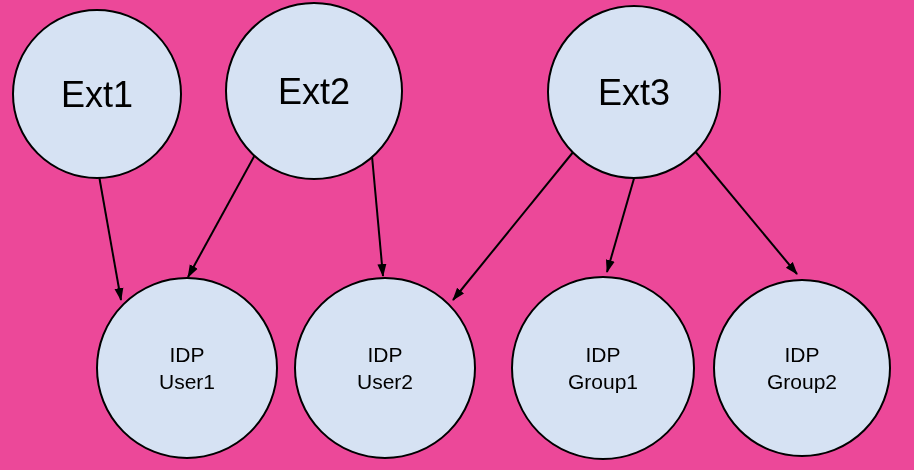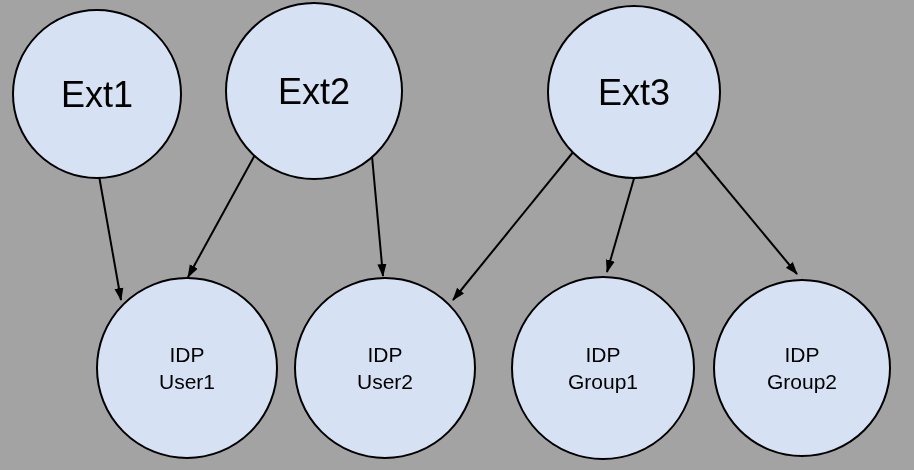--- a/index.html
+++ b/index.html
@@ -8,21 +8,21 @@
     background: #ffffff;
     width: 914px;
     height: 470px;
     overflow: hidden;
     font-family: "Liberation Sans", sans-serif;
   }
   #diagram-wrap {
     position: relative;
     width: 914px;
     height: 470px;
-    background: #a3a3a3;
+    background: #ec4899;
   }
   svg text {
     font-family: "Liberation Sans", sans-serif;
     user-select: none;
   }
 </style>
 </head>
 <body>
 
 <div id="diagram-wrap">

